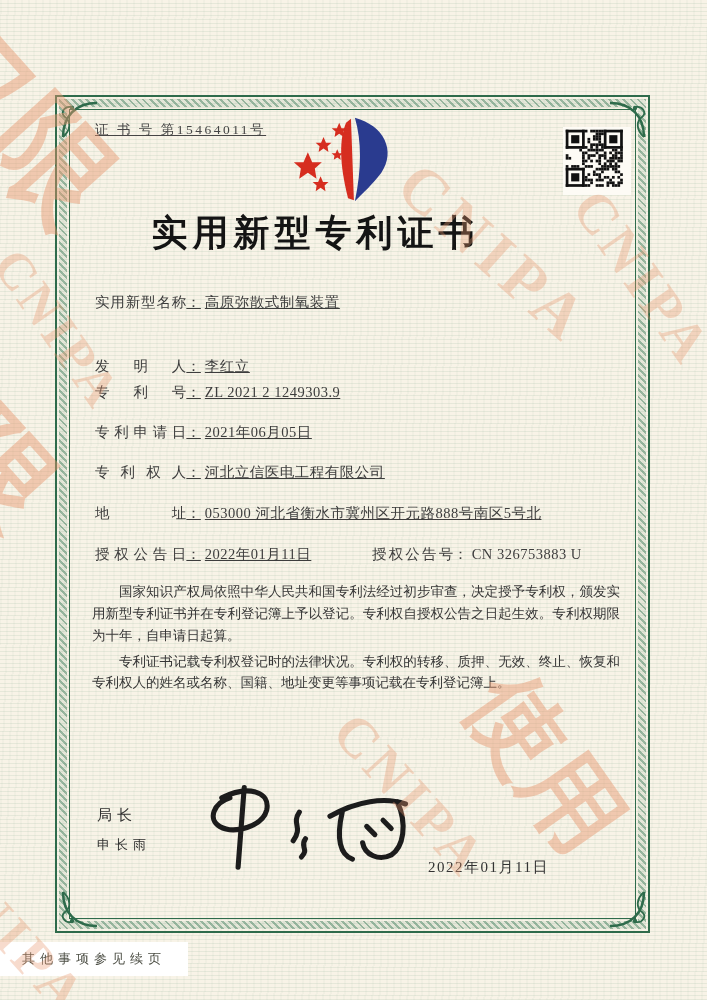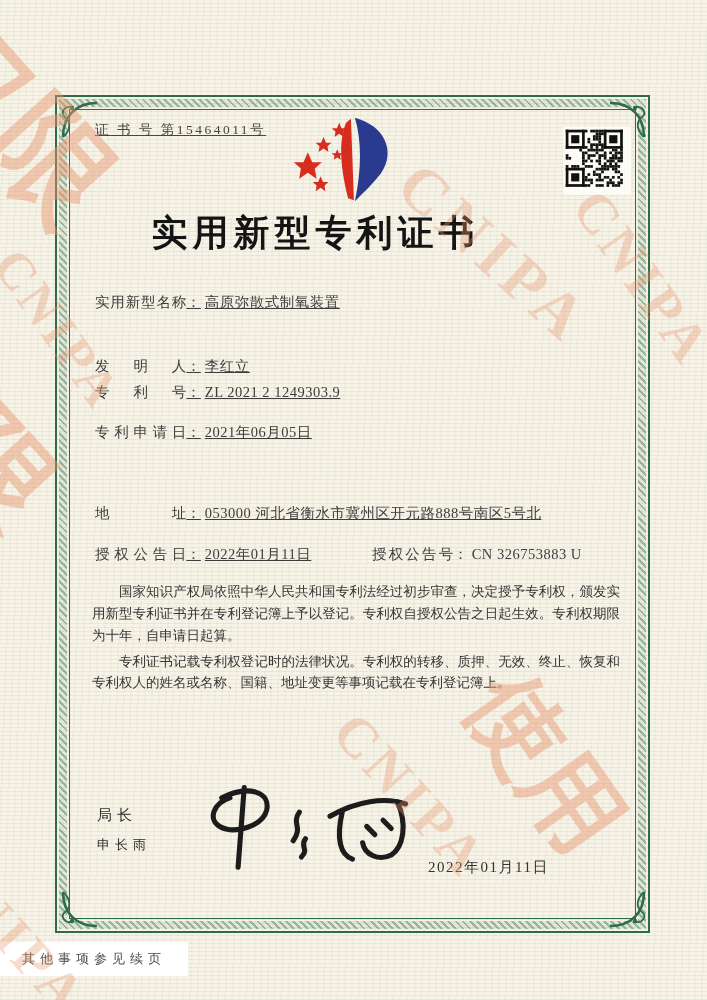--- a/index.html
+++ b/index.html
@@ -294,20 +294,23 @@
     </div>
     <div class="row r2">
       <span class="flabel">发明人</span><span class="fsep">：</span><span class="fvalue">李红立</span>
     </div>
     <div class="row r3">
       <span class="flabel">专利号</span><span class="fsep">：</span><span class="fvalue">ZL 2021 2 1249303.9</span>
     </div>
     <div class="row r4">
       <span class="flabel">专利申请日</span><span class="fsep">：</span><span class="fvalue">2021年06月05日</span>
     </div>
+    <div class="row r5">
+      <span class="flabel">专利权人</span><span class="fsep">：</span><span class="fvalue">河北立信医电工程有限公司</span>
+    </div>
     <div class="row r6">
       <span class="flabel">地址</span><span class="fsep">：</span><span class="fvalue">053000 河北省衡水市冀州区开元路888号南区5号北</span>
     </div>
     <div class="row r7">
       <span class="flabel">授权公告日</span><span class="fsep">：</span><span class="fvalue">2022年01月11日</span>
       <span class="pair2">
         <span class="flabel">授权公告号</span><span class="fsep">：</span><span class="fvalue">CN 326753883 U</span>
       </span>
     </div>
 

